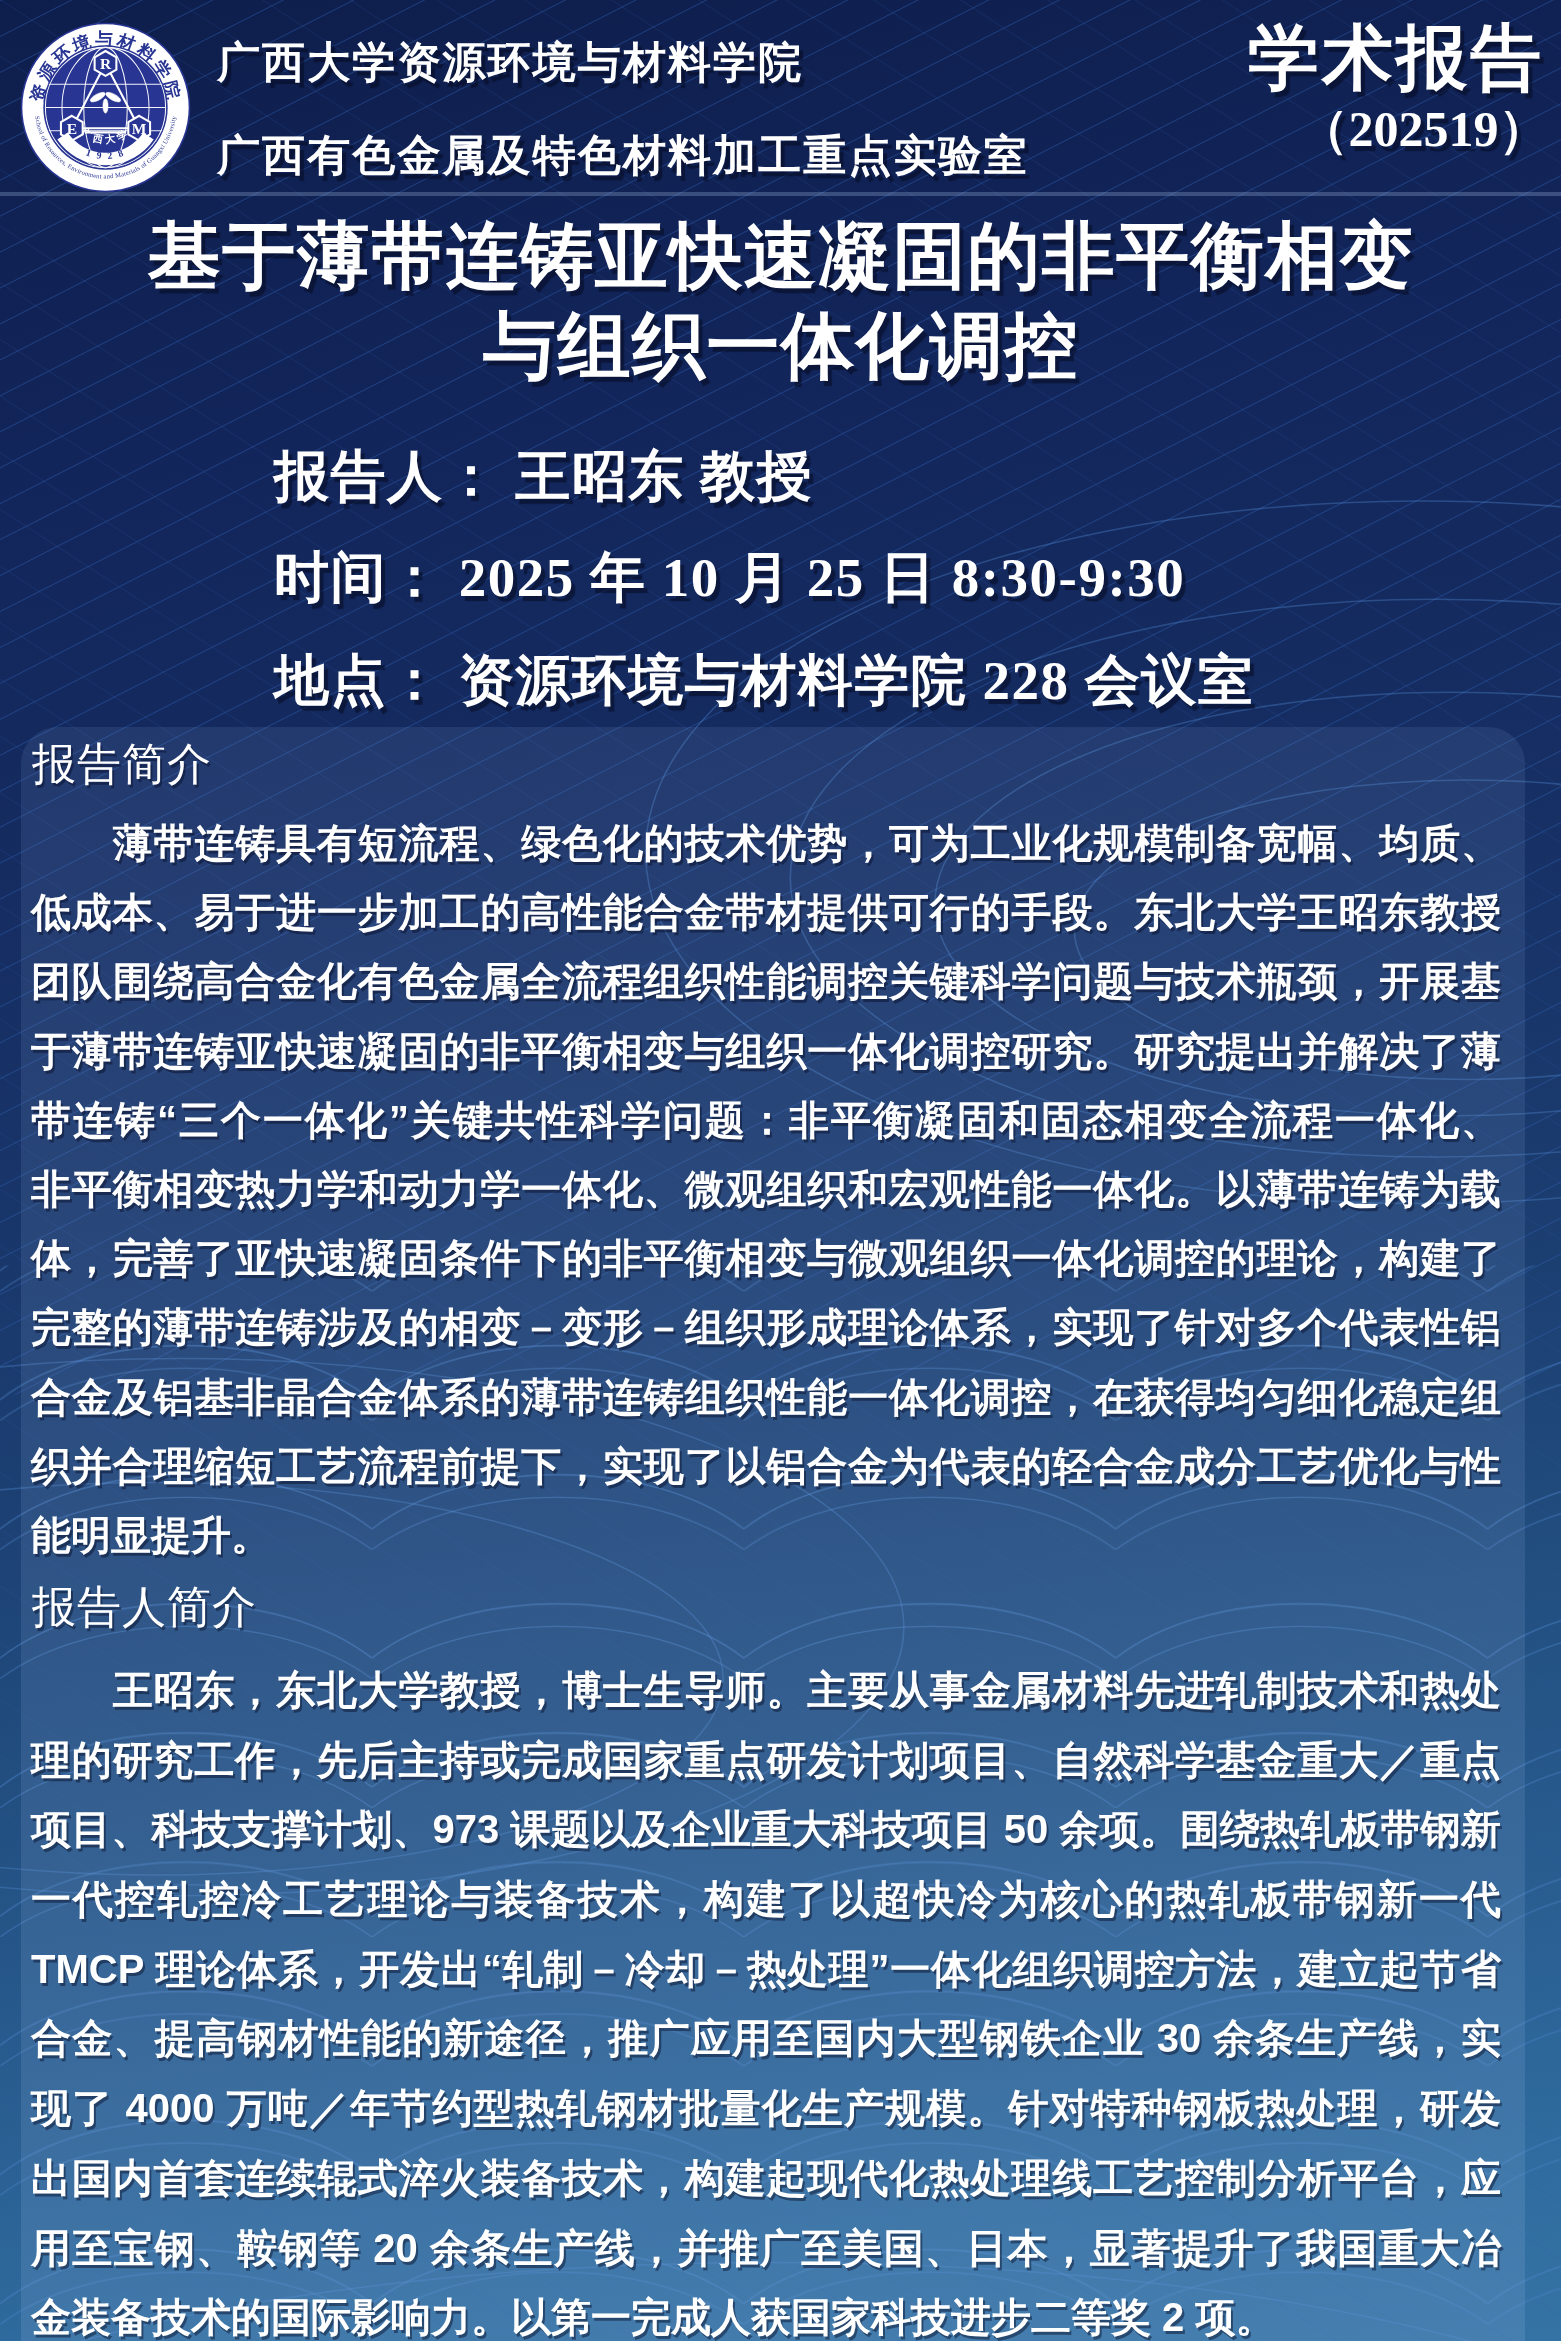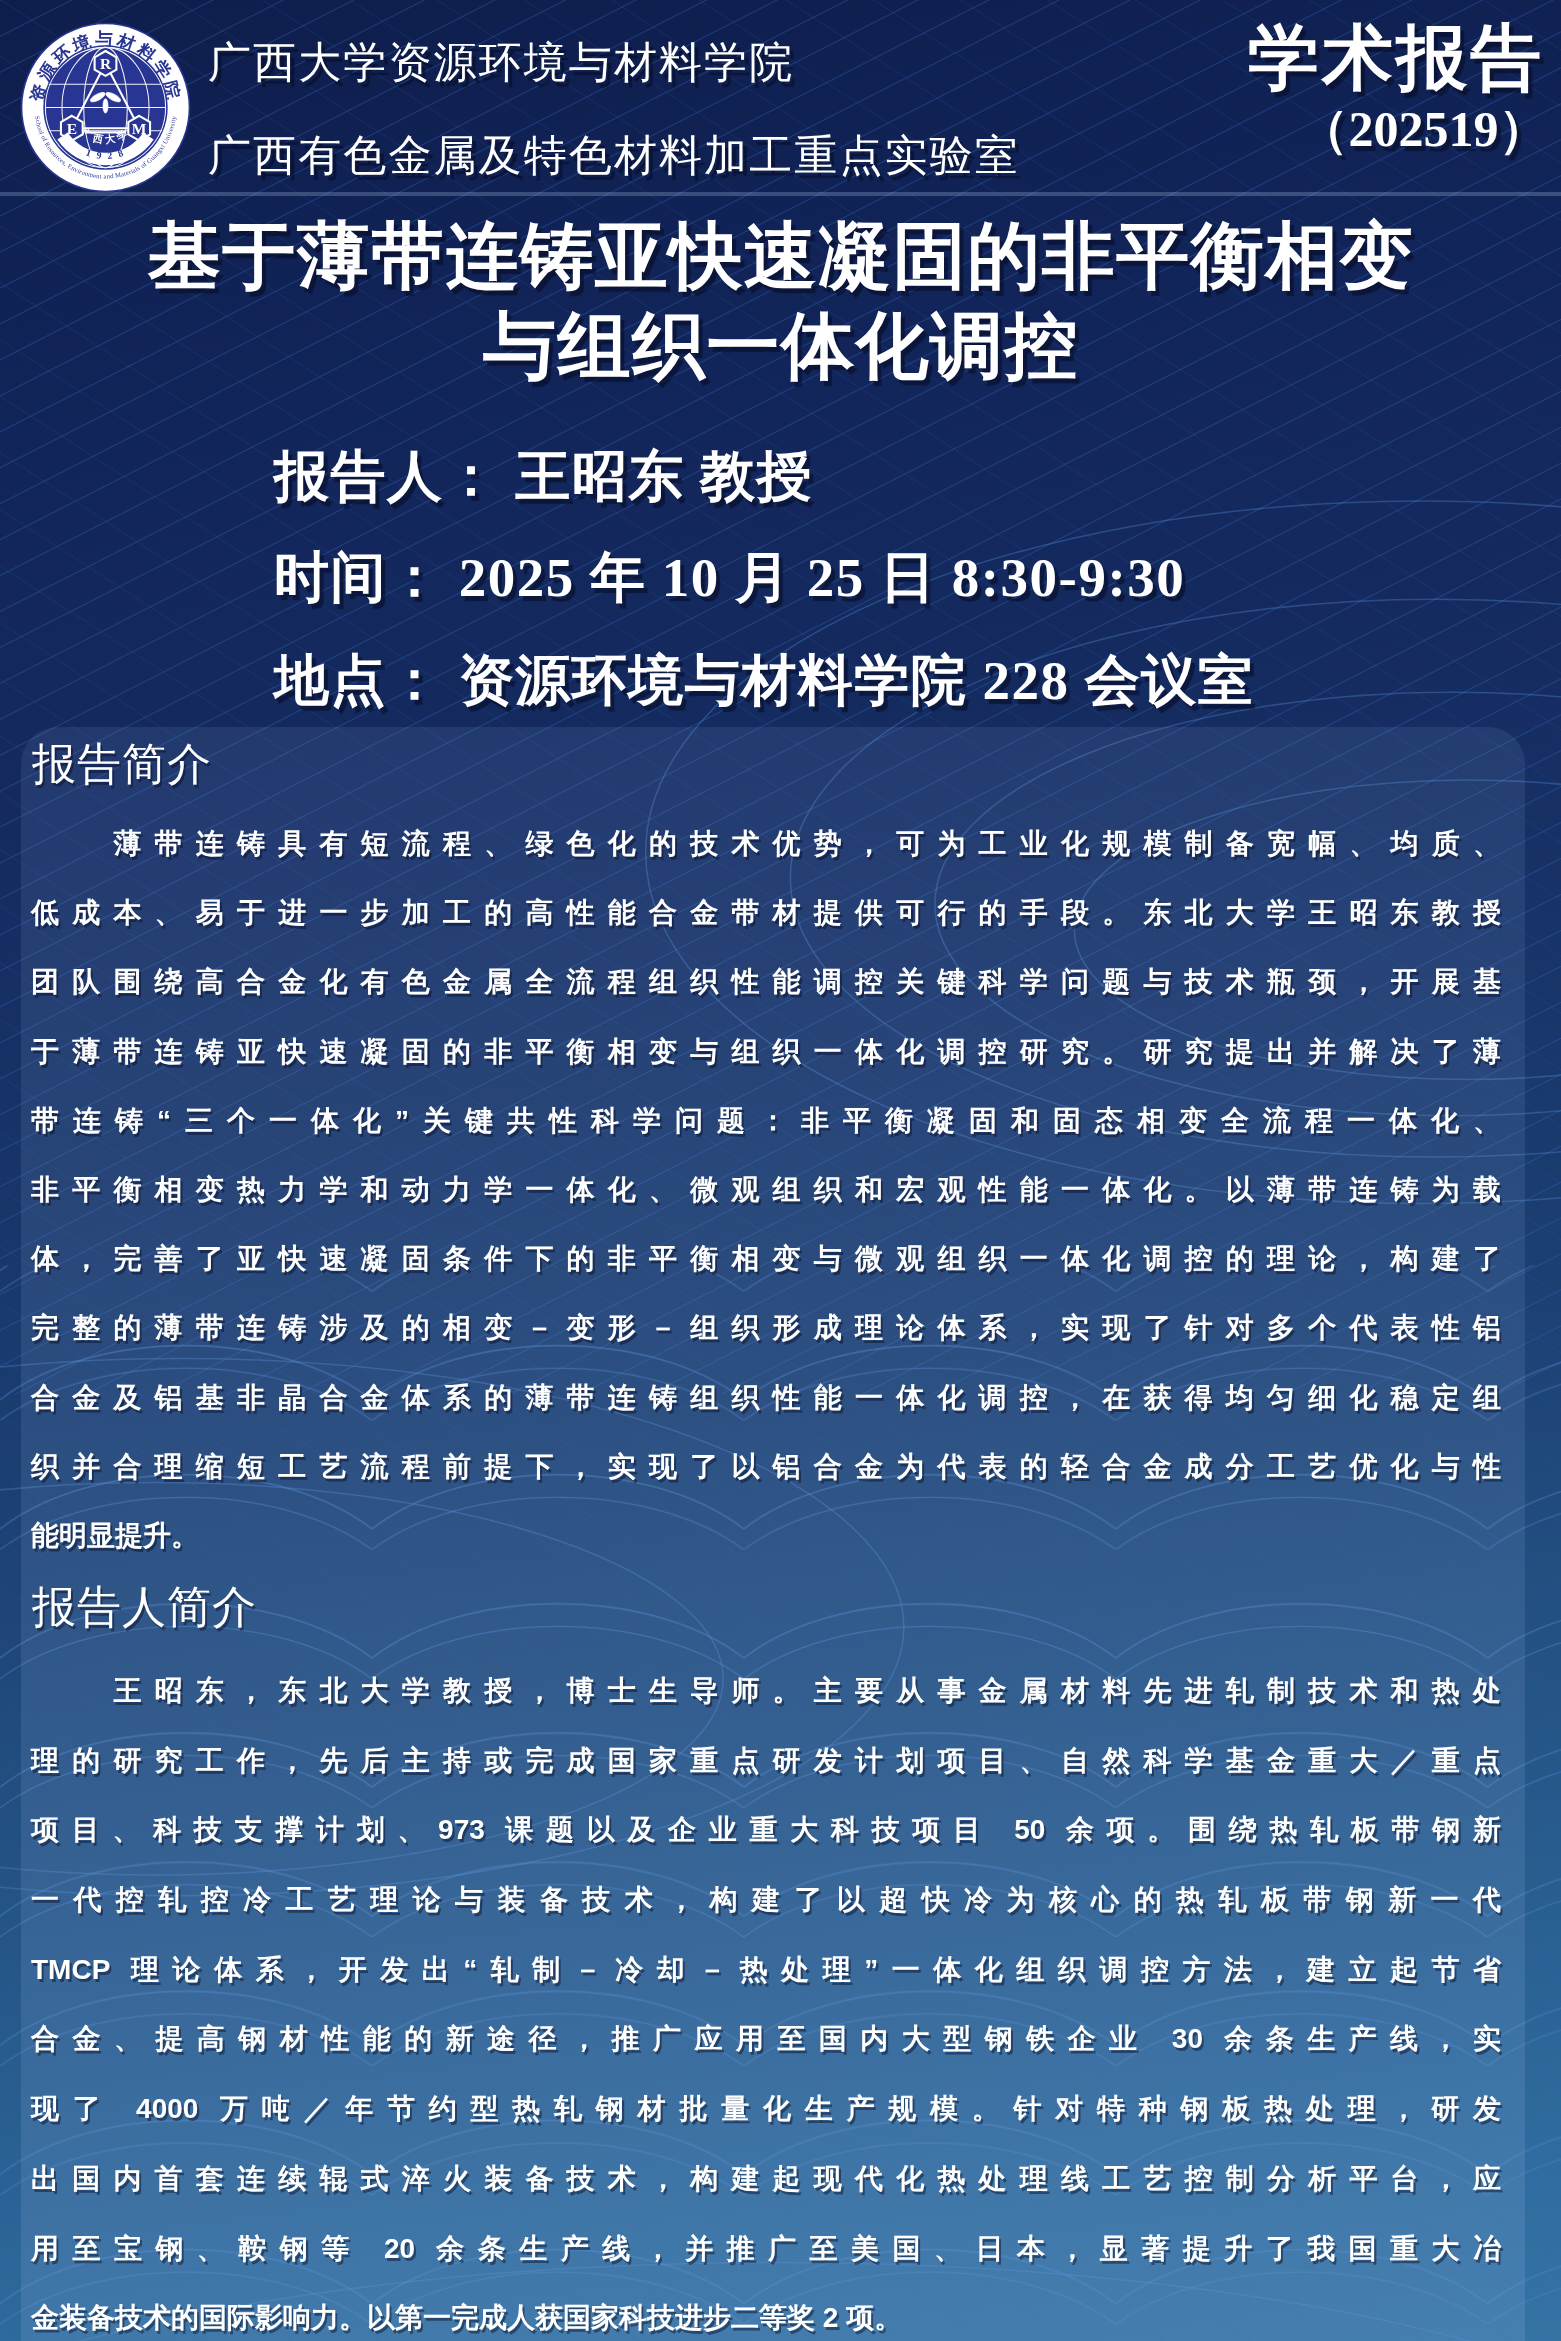--- a/index.html
+++ b/index.html
@@ -34,21 +34,21 @@
     border-radius:37px 37px 0 0;
   }
 
   
   .f-serif { font-family:"Liberation Serif", serif; }
   .f-sans  { font-family:"Liberation Sans", sans-serif; }
   .shadow-big { text-shadow:4.1px 5.2px 1px rgba(6,12,36,0.60); }
   .shadow-sm  { text-shadow:2.1px 2.6px 0.5px rgba(6,12,36,0.45); }
 
   .inst-line {
-    left:208px; font-size:43px; font-weight:normal; letter-spacing:2.1px;
+    left:217px; font-size:43px; font-weight:bold; letter-spacing:2.1px;
     white-space:nowrap;
   }
   #inst-line1 { top:34px; }
   #inst-line2 { top:127px; }
 
   #report-label {
     right:17.6px; top:11.4px; font-size:71px; font-weight:bold;
     letter-spacing:3.1px; white-space:nowrap;
   }
   #report-number {
@@ -74,21 +74,21 @@
   .section-heading {
     left:32px; font-size:44px; font-weight:500; letter-spacing:1px;
     white-space:nowrap;
     text-align:center;
   }
   #abstract-heading { top:735px; }
   #bio-heading      { top:1578px; }
 
   .bodyline {
     position:absolute; left:31px; width:1470px; height:69px;
-    font-size:28px; font-weight:bold; line-height:57px;
+    font-size:40px; font-weight:bold; line-height:57px;
     text-align:justify; text-align-last:justify; white-space:nowrap;
   }
   .bodyline.lastline { text-align:right; text-align-last:left; }
 
   
   #logo { left:19.6px; top:22px; width:171px; height:171px; }
 </style>
 </head>
 <body>
 

